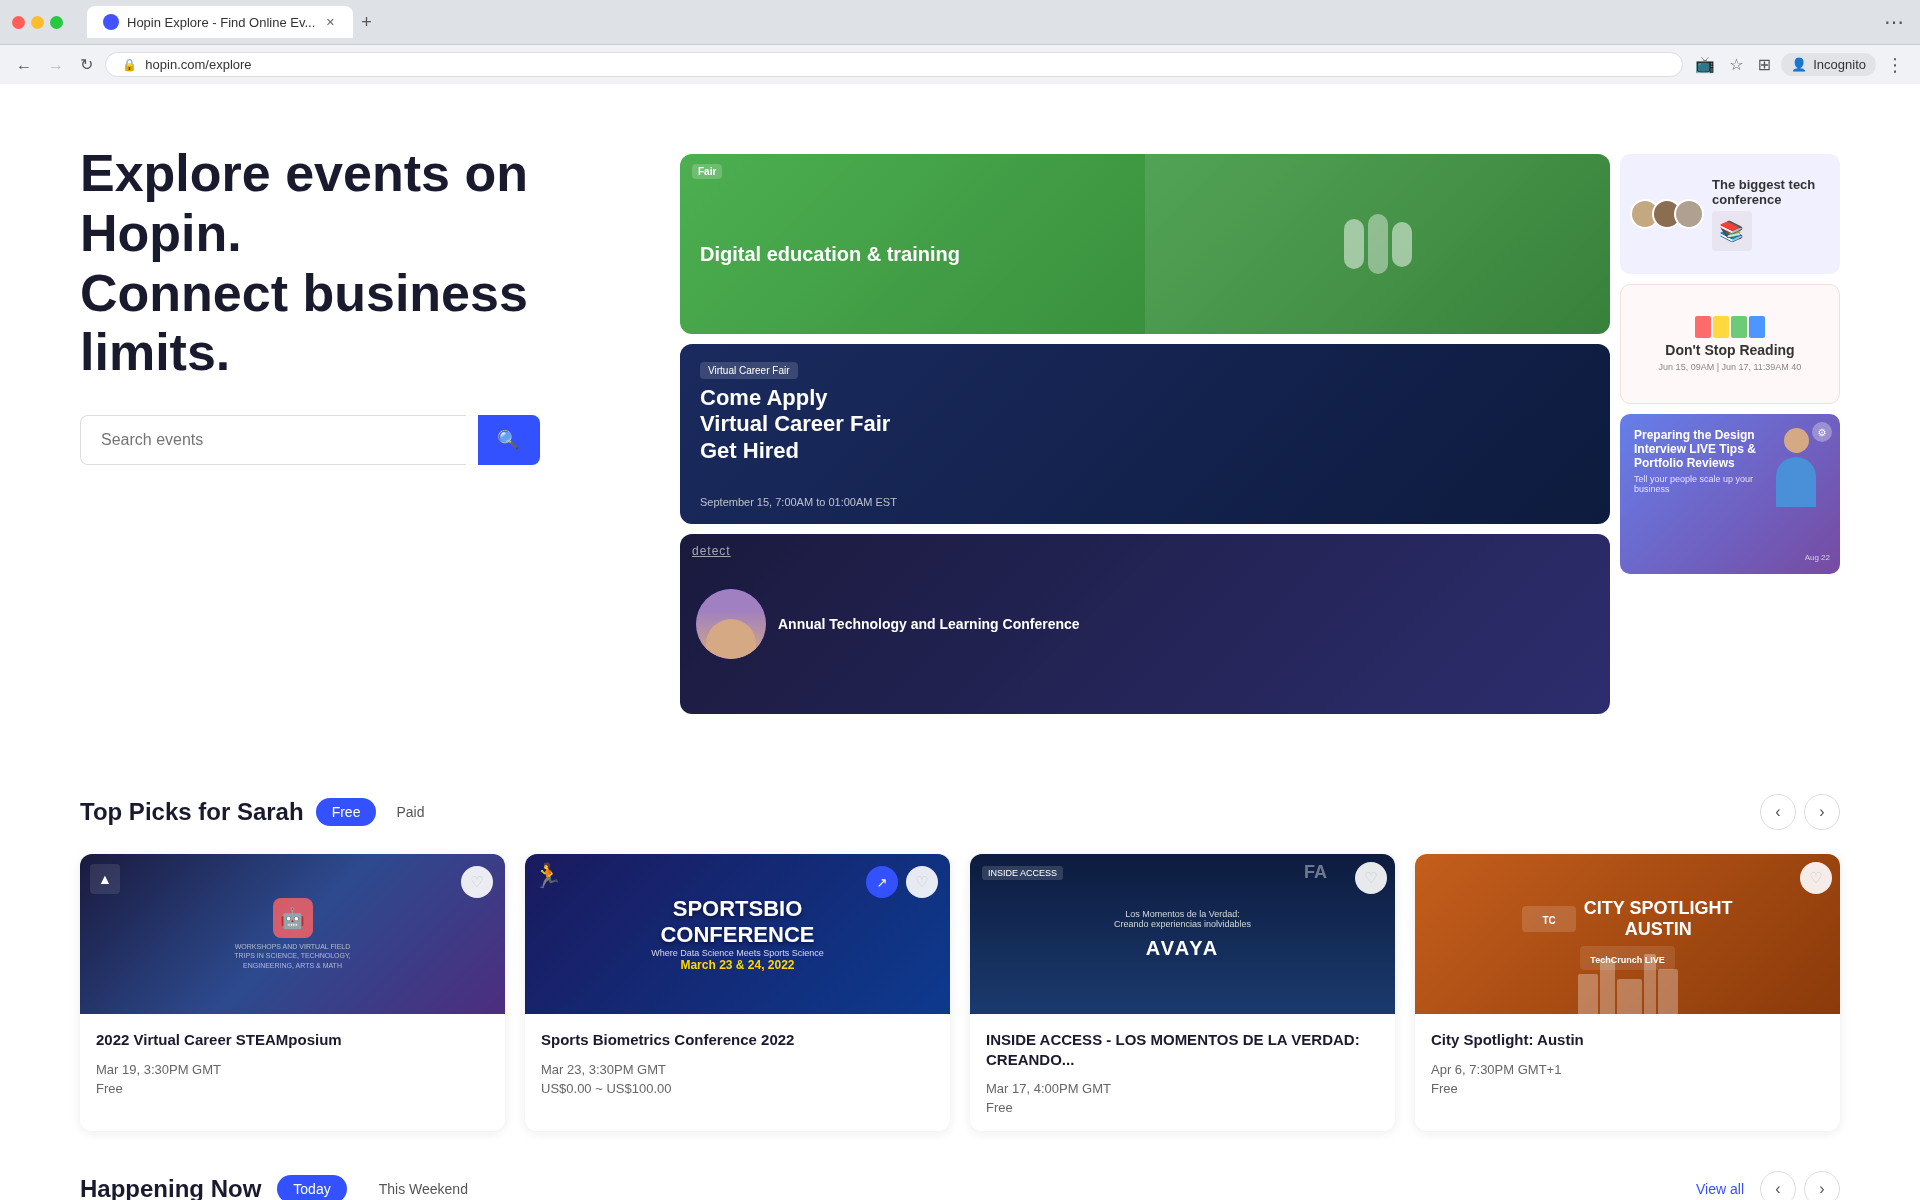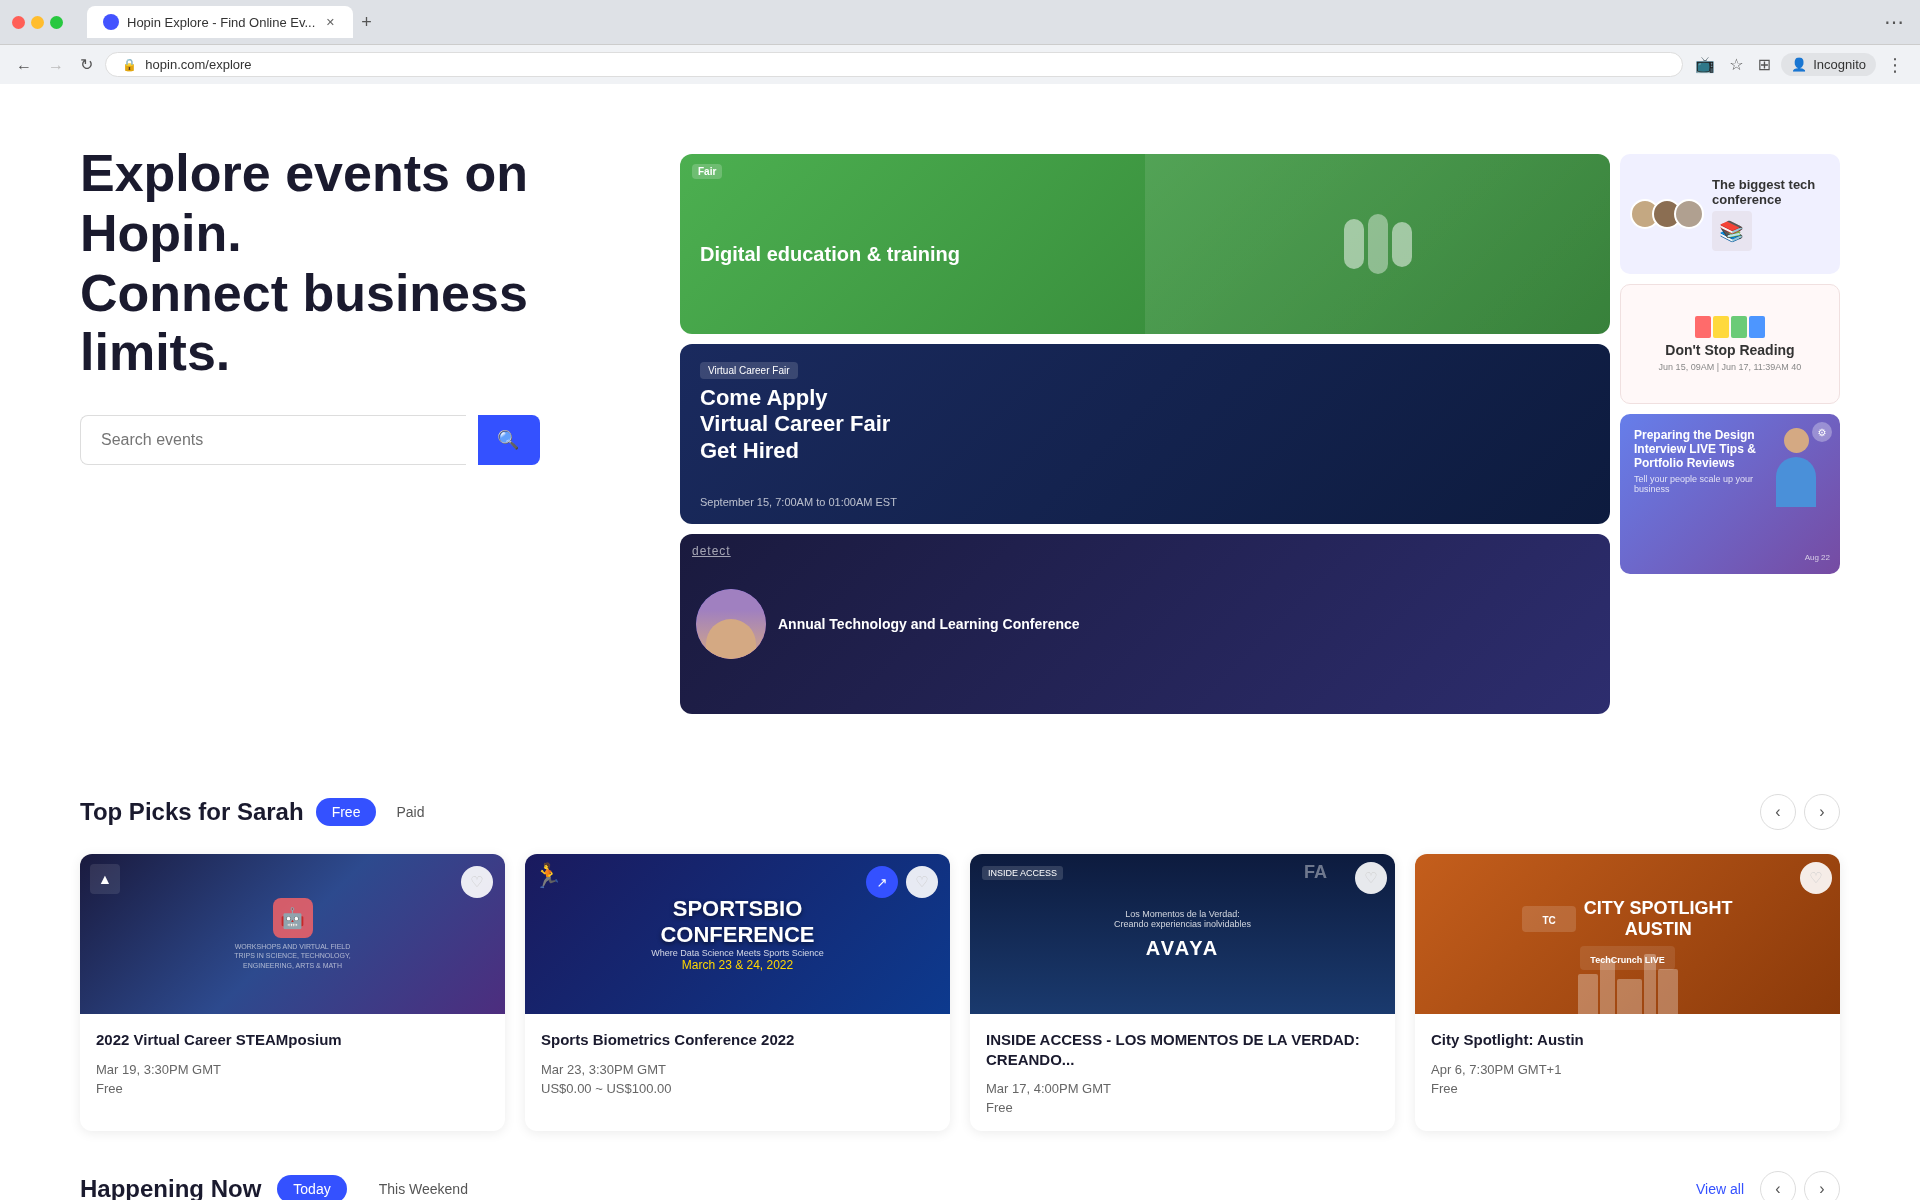--- a/index.html
+++ b/index.html
@@ -466,21 +466,21 @@
       text-shadow: 0 2px 4px rgba(0,0,0,0.5);
     }
     .sports-sub {
       color: rgba(255,255,255,0.8);
       font-size: 9px;
       text-align: center;
     }
     .sports-date {
       color: #ffd700;
       font-size: 12px;
-      font-weight: 400;
+      font-weight: 700;
     }
     .avaya-logo {
       color: #fff;
       font-size: 20px;
       font-weight: 700;
       letter-spacing: 2px;
     }
     .city-spotlight-text {
       color: #fff;
       font-size: 18px;

